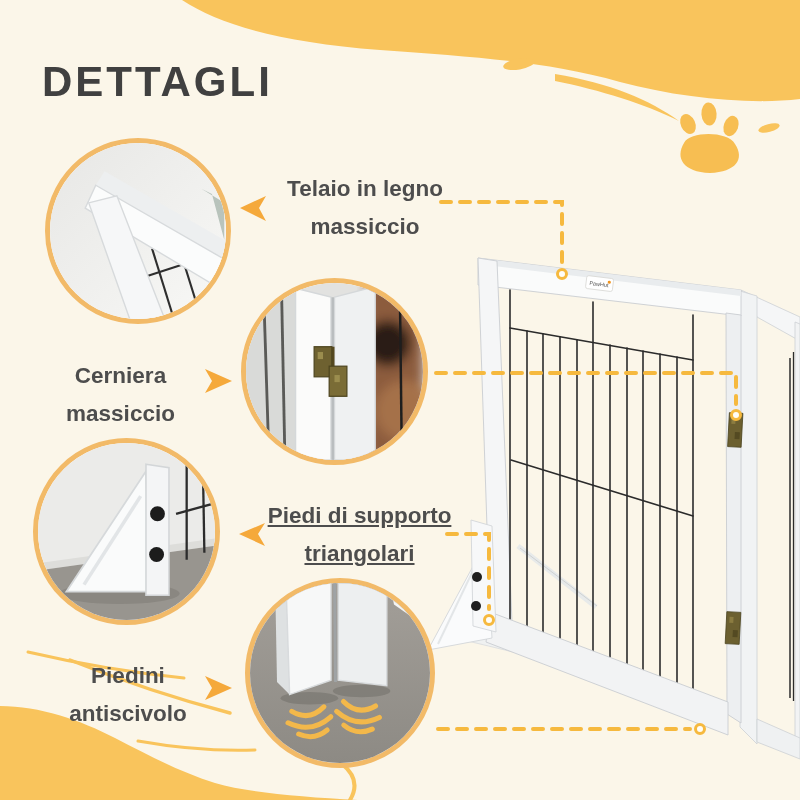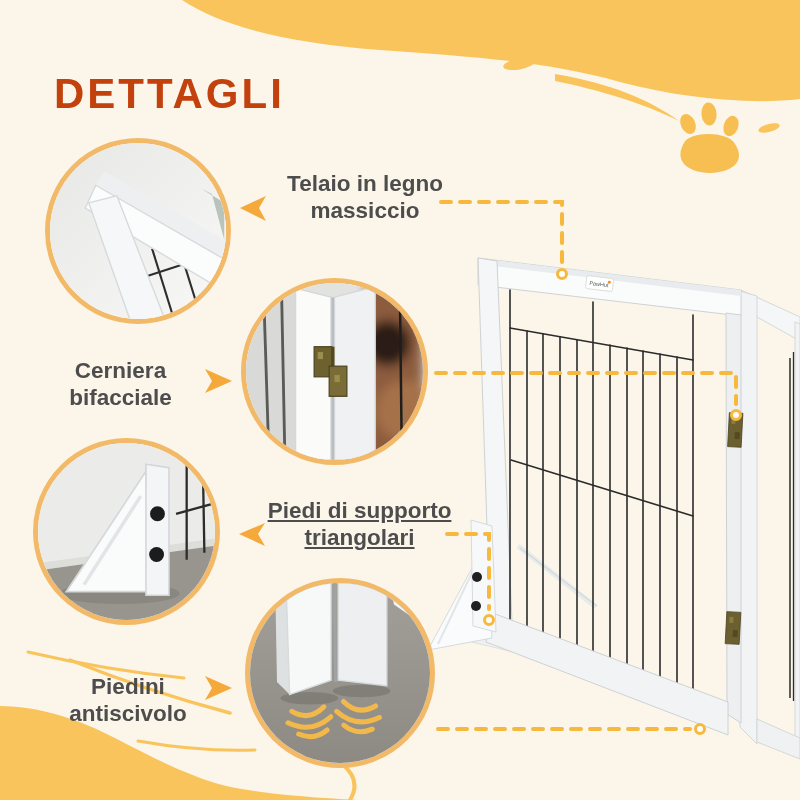--- a/index.html
+++ b/index.html
@@ -1,26 +1,26 @@
 <!DOCTYPE html>
 <html><head>
 <meta charset="utf-8">
 <style>
   html,body{margin:0;padding:0;background:#e8e4da;}
   .canvas{position:relative;width:800px;height:800px;overflow:hidden;background:#FBF6E9;
           font-family:"Liberation Sans", sans-serif;}
   .layer{position:absolute;left:0;top:0;width:800px;height:800px;pointer-events:none;}
-  .title{position:absolute;left:42px;top:58px;margin:12px;font-size:42px;font-weight:800;
-         letter-spacing:3px;color:#c2410c;z-index:6;}
+  .title{position:absolute;left:42px;top:58px;margin:0;font-size:42px;font-weight:800;
+         letter-spacing:3px;color:#404040;z-index:6;}
   .lbl{position:absolute;z-index:6;text-align:center;color:#4D4D4D;font-size:22.5px;
-       font-weight:600;line-height:27px;}
+       font-weight:600;line-height:38px;}
   .lbl1{left:270px;top:170px;width:190px;}
   .lbl2{left:38px;top:357px;width:165px;}
   .lbl3{left:252px;top:497px;width:215px;text-decoration:underline;}
-  .lbl4{left:48px;top:657px;width:160px;margin-top:16px;}
+  .lbl4{left:48px;top:657px;width:160px;}
   .detail-circle{position:absolute;border:5px solid #F2BA68;border-radius:50%;
                  overflow:hidden;background:#fff;z-index:5;}
   .detail-circle svg{display:block;width:100%;height:100%;}
   .c1{left:45px; top:138px;width:176px;height:176px;}
   .c2{left:241px;top:278px;width:177px;height:177px;}
   .c3{left:33px; top:438px;width:177px;height:177px;}
   .c4{left:245px;top:578px;width:180px;height:180px;}
   .z1{z-index:1}.z2{z-index:2}.z3{z-index:3}
 </style>
 </head>
@@ -135,21 +135,21 @@
     <g fill="#F5A93B">
       <polygon points="240,208 266,196 259,208 266,221"></polygon>
       <polygon points="232,381 205,369 212,381 205,393"></polygon>
       <polygon points="239,534 265,523 258,534 265,546"></polygon>
       <polygon points="232,688 205,676 212,688 205,700"></polygon>
     </g>
   </svg>
 
   <h1 class="title">DETTAGLI</h1>
   <div class="lbl lbl1">Telaio in legno massiccio</div>
-  <div class="lbl lbl2">Cerniera bifacciale</div>
+  <div class="lbl lbl2">Cerniera massiccio</div>
   <div class="lbl lbl3">Piedi di supporto triangolari</div>
   <div class="lbl lbl4">Piedini antiscivolo</div>
 
   <div class="detail-circle c1">
     <svg viewBox="0 0 100 100" preserveAspectRatio="none">
       <defs>
         <linearGradient id="wall1" x1="0" y1="0" x2="1" y2="1">
           <stop offset="0" stop-color="#E7E7E5"></stop>
             <stop offset="1" stop-color="#F8F8F6"></stop>
         </linearGradient>

